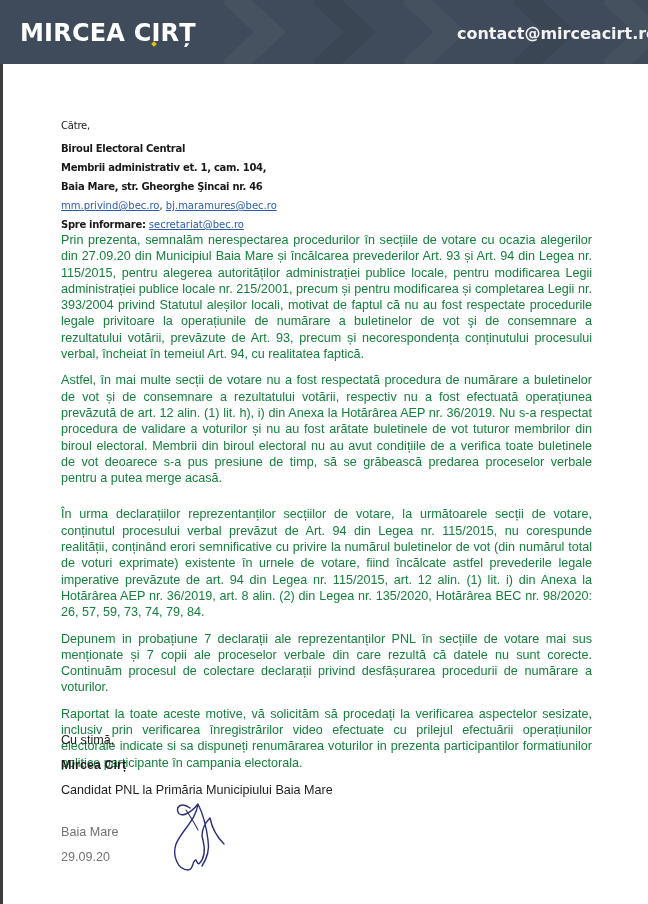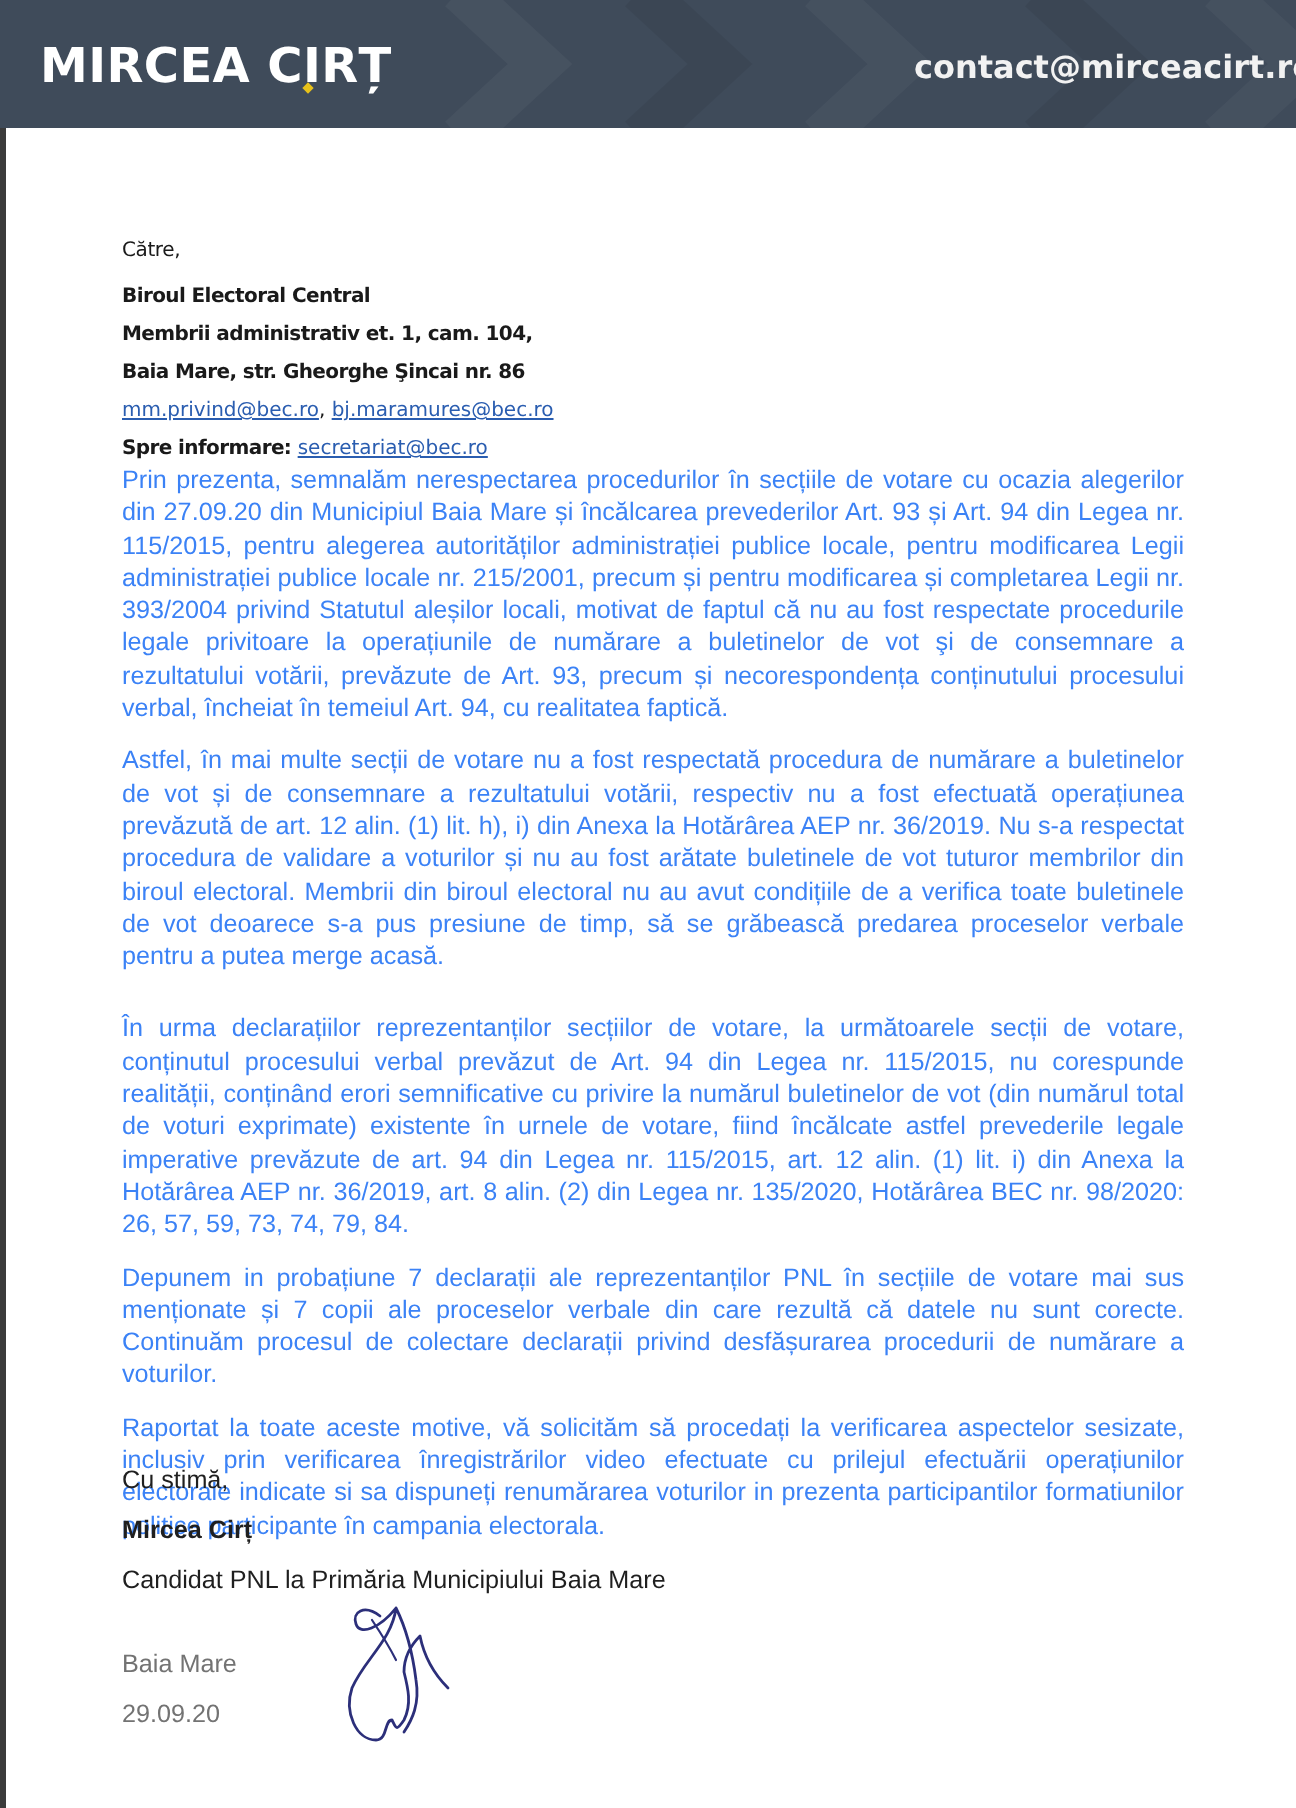--- a/index.html
+++ b/index.html
@@ -35,21 +35,21 @@
       color: #1a1a1a;
     }
     .recipient .greeting { margin-bottom: 4px; letter-spacing: -0.2px; }
     .recipient .bold { font-weight: bold; letter-spacing: -0.3px; }
     .recipient a { color: #2a5db0; text-decoration: underline; }
     .recipient .sep { color: #1a1a1a; }
 
     .body {
       position: absolute; left: 61px; top: 232px; width: 531px;
       font-family: "Liberation Sans", sans-serif; font-size: 12.6px;
-      line-height: 16.3px; color: #3b82f6; text-align: justify;
+      line-height: 16.3px; color: #15803d; text-align: justify;
     }
     .body p { margin-bottom: 10px; }
     .body p.tight { margin-bottom: 20px; }
 
     .closing {
       position: absolute; left: 61px; top: 728px;
       font-family: "Liberation Sans", sans-serif; font-size: 12.6px; line-height: 25px; color: #1f1f1f;
     }
     .closing .name { font-weight: bold; }
 
@@ -75,21 +75,21 @@
   </svg>
   <div class="brand">MIRCEA CIRȚ</div>
   <div class="brand-mark"></div>
   <div class="contact">contact@mirceacirt.ro</div>
 </div>
 
 <div class="recipient">
   <div class="greeting">Către,</div>
   <div class="bold">Biroul Electoral Central</div>
   <div class="bold">Membrii administrativ et. 1, cam. 104,</div>
-  <div class="bold">Baia Mare, str. Gheorghe Şincai nr. 86</div>
+  <div class="bold">Baia Mare, str. Gheorghe Şincai nr. 46</div>
   <div>
     <a>mm.privind@bec.ro</a><span class="sep">, </span><a>bj.maramures@bec.ro</a>
   </div>
   <div>
     <span class="bold">Spre informare:</span>
     <a>secretariat@bec.ro</a>
   </div>
 </div>
 
 <div class="body">

